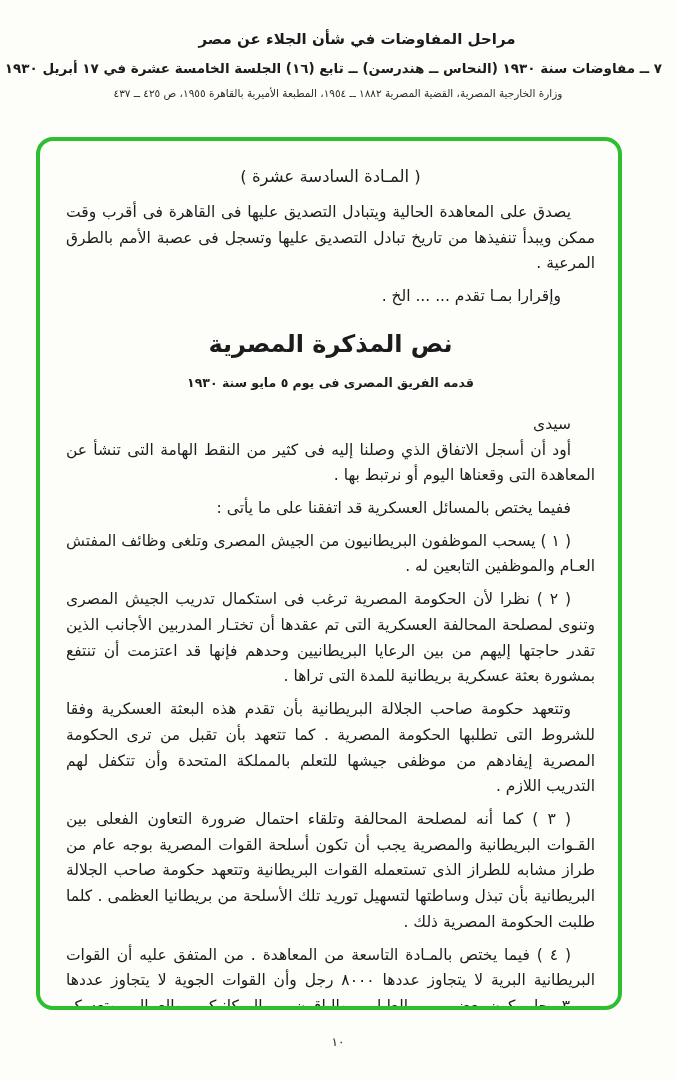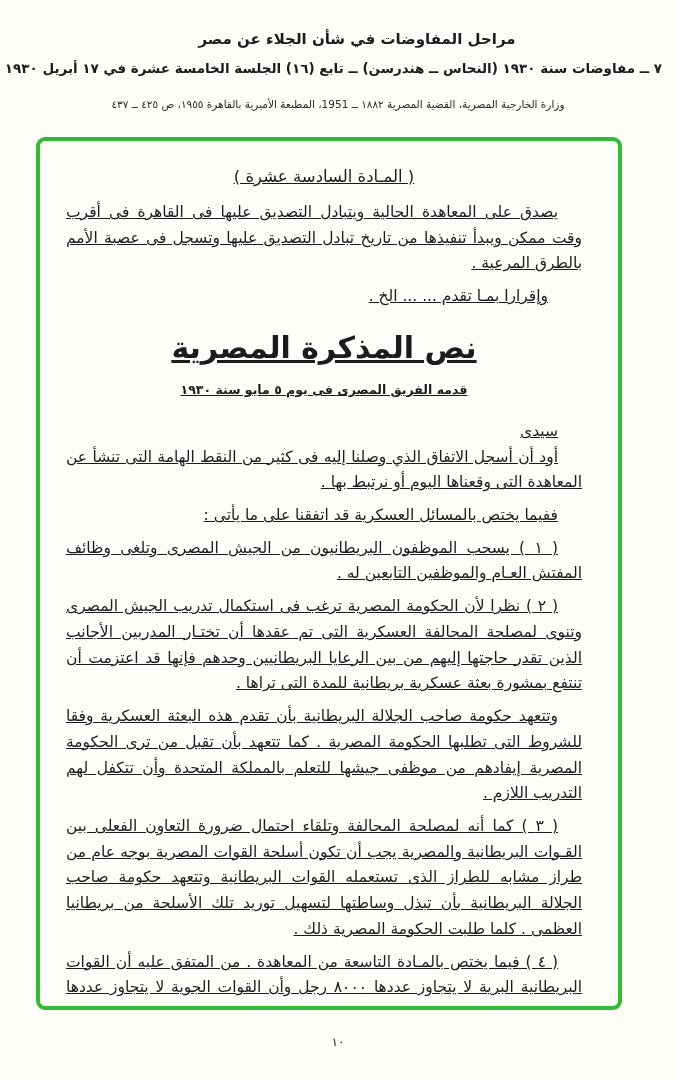--- a/index.html
+++ b/index.html
@@ -18,56 +18,55 @@
     overflow:hidden;
   }
   .page{ position:relative; width:676px; height:1081px; }
 
   
   .hdr{ position:absolute; top:30px; right:0; left:0; text-align:center; }
   .hdr-title{
     font-size:15px; font-weight:bold; letter-spacing:0.2px; margin-bottom:12px;margin-left:38px;
   }
   .hdr-subtitle{
-    font-size:13.5px; font-weight:bold; padding:0 14px; margin-bottom:22px;
+    font-size:13.5px; font-weight:bold; padding:0 14px; margin-bottom:11px;
     white-space:nowrap; overflow:hidden;
   }
   .hdr-source{
     font-size:10.5px; color:#2a2a2a; padding:0 30px;
   }
 
   
   .green-box{
     position:absolute;
     top:137px; right:54px;
     width:586px; height:873px;
     border:4px solid var(--border-green);
-    border-radius:9px;
+    border-radius:17px;
     background:var(--paper);
-    padding:24px 36px 14px 26px;
+    padding:24px 23px 14px 26px;
     overflow:hidden;
-    text-decoration:underline;
   }
 
   .center{ text-align:center; }
   .article-heading{
     font-size:16.5px; margin:2px 0 14px 0;
   }
   .para{
     font-size:15.5px;
     line-height:1.66;
     text-align:justify;
     text-indent:24px;
     margin:0 0 7px 0;
   }
   .closing-line{
     text-indent:34px; margin-bottom:12px;
   }
   .memo-title{
-    font-size:30px; font-weight:bold;
+    font-size:24px; font-weight:bold;
     margin:20px 0 14px 0;
   }
   .memo-subtitle{
     font-size:12.5px; font-weight:bold;
     margin:17px 0 22px 0;
   }
   .salutation{
     margin-bottom:0;
   }
 
@@ -78,21 +77,21 @@
   }
 </style>
 </head>
 <body>
 
 <div class="page">
 
   <div class="hdr">
     <div class="hdr-title">مراحل المفاوضات في شأن الجلاء عن مصر</div>
     <div class="hdr-subtitle">٧ ــ مفاوضات سنة ١٩٣٠ (النحاس ــ هندرسن) ــ تابع (١٦) الجلسة الخامسة عشرة في ١٧ أبريل ١٩٣٠</div>
-    <div class="hdr-source">وزارة الخارجية المصرية، القضية المصرية ١٨٨٢ ــ 1951، المطبعة الأميرية بالقاهرة ١٩٥٥، ص ٤٢٥ ــ ٤٣٧</div>
+    <div class="hdr-source">وزارة الخارجية المصرية، القضية المصرية ١٨٨٢ ــ ١٩٥٤، المطبعة الأميرية بالقاهرة ١٩٥٥، ص ٤٢٥ ــ ٤٣٧</div>
   </div>
 
   <div class="green-box">
 
     <div class="center article-heading">( المـادة السادسة عشرة )</div>
 
     <p class="para">يصدق على المعاهدة الحالية ويتبادل التصديق عليها فى القاهرة فى أقرب وقت ممكن ويبدأ تنفيذها من تاريخ تبادل التصديق عليها وتسجل فى عصبة الأمم بالطرق المرعية .</p>
 
     <p class="para closing-line">وإقرارا بمـا تقدم ... ... الخ .</p>
 

